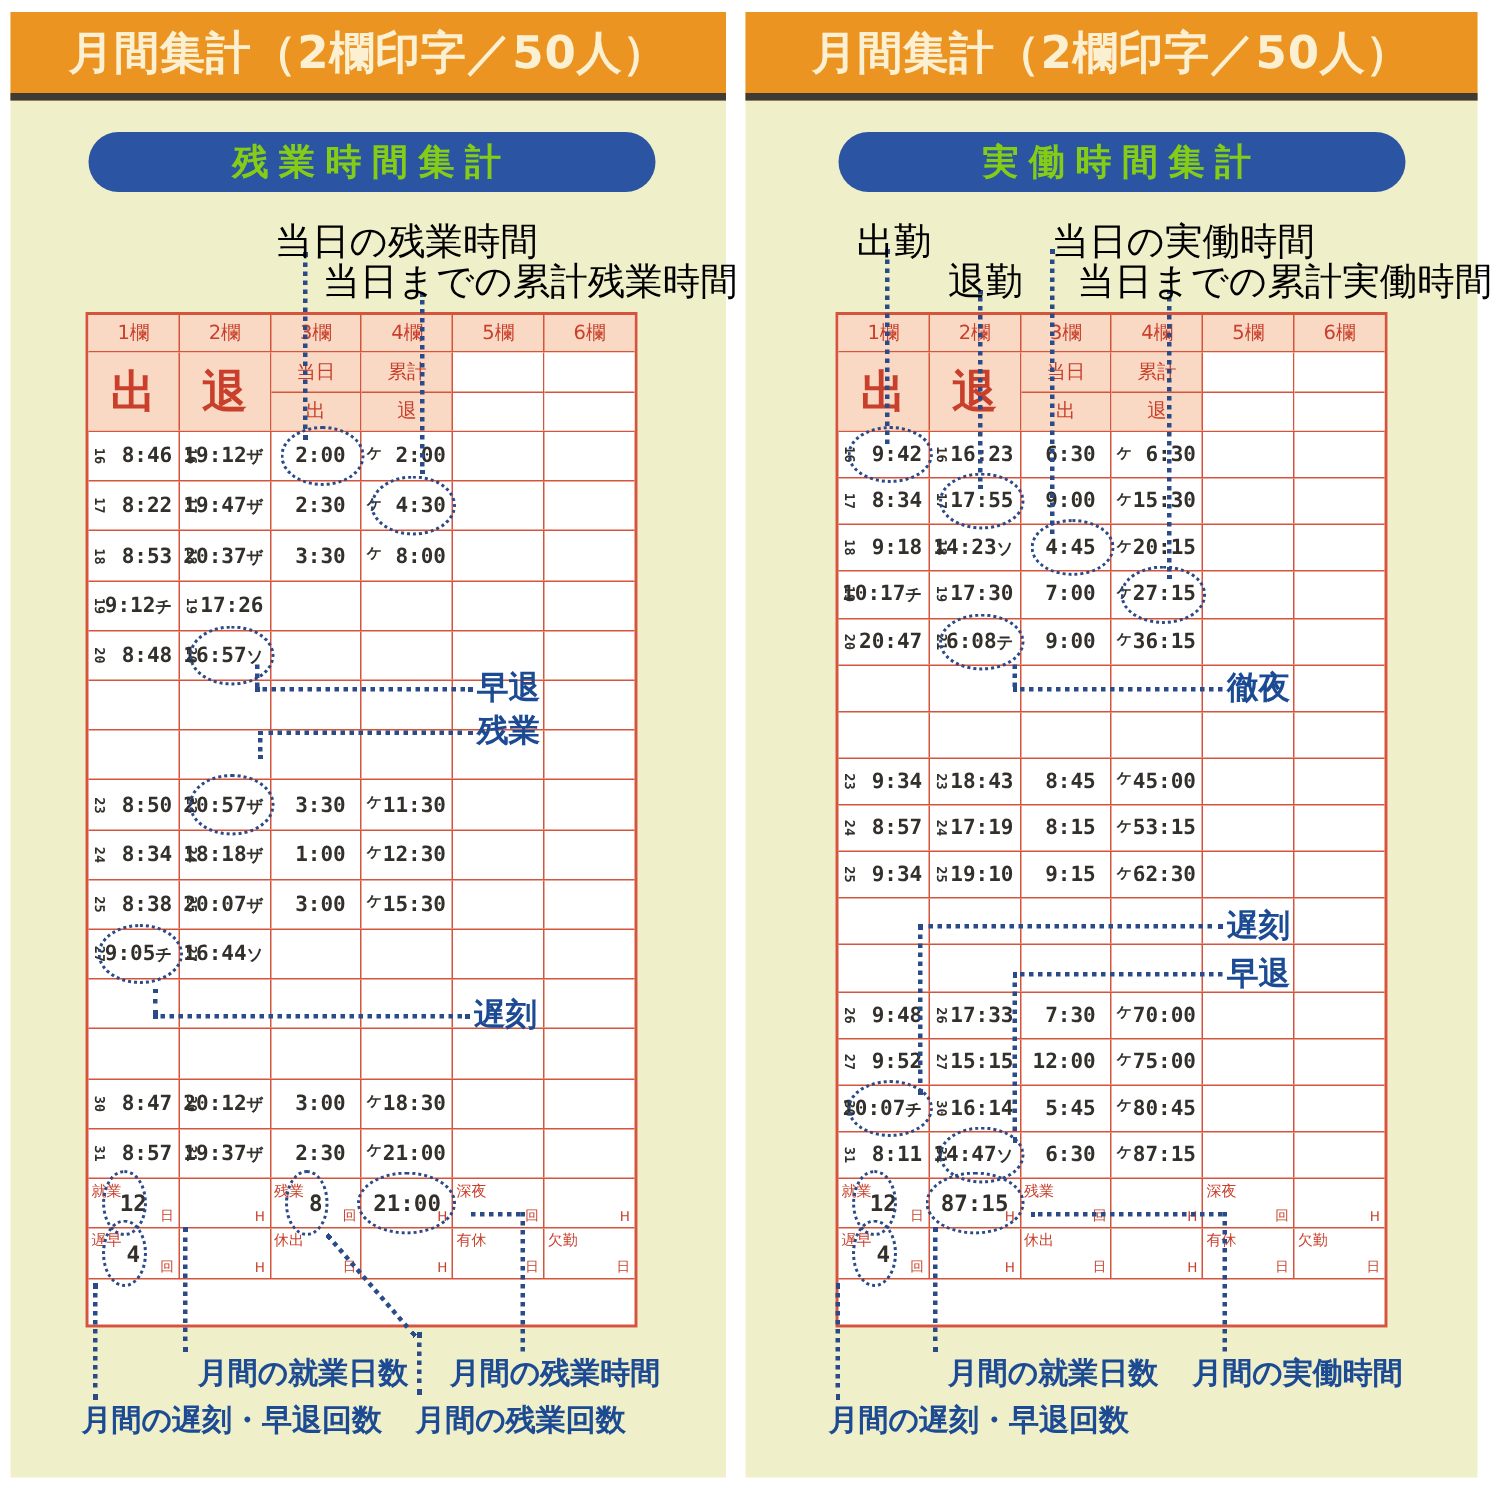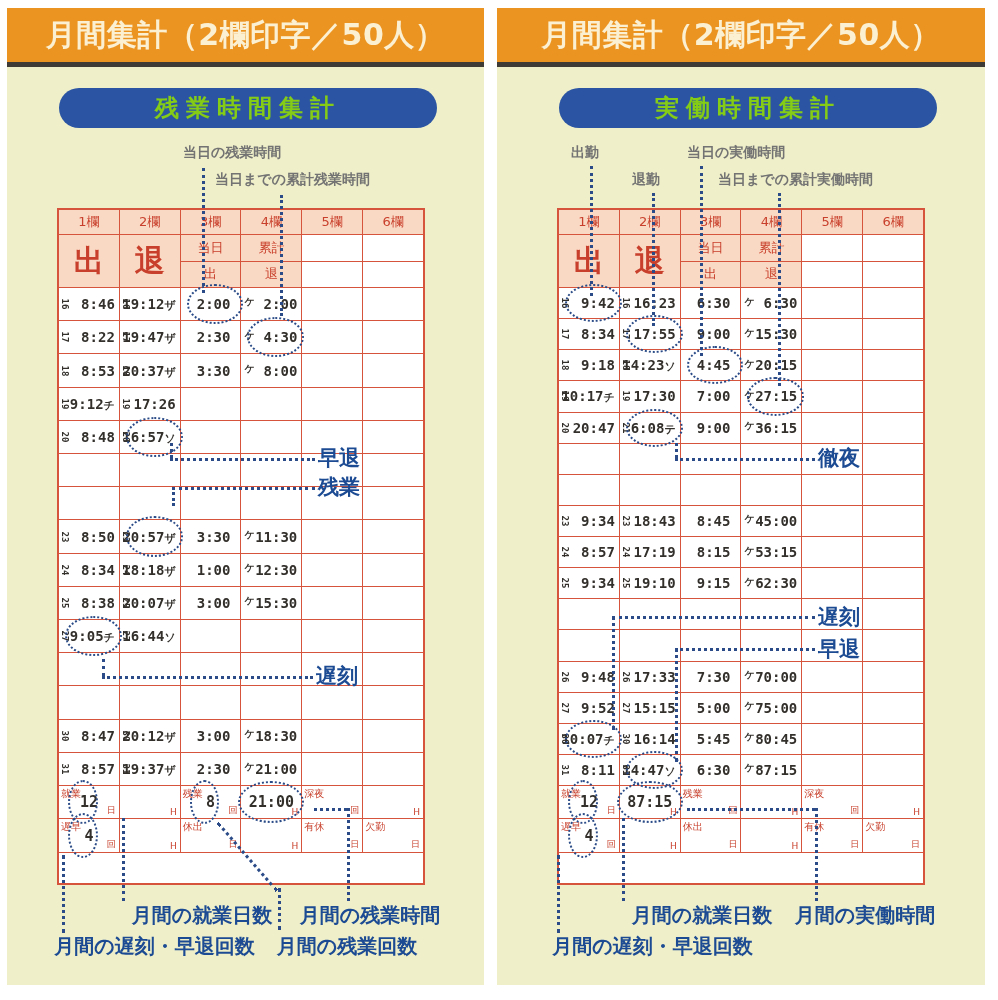--- a/index.html
+++ b/index.html
@@ -5,21 +5,21 @@
   html,body{margin:0;padding:0;width:998px;height:1000px;background:#ffffff;overflow:hidden;
             font-family:"DejaVu Sans",sans-serif;}
   .panel{position:absolute;top:8px;height:977px;background:#EFEFC9;}
   #panel0{left:7px;width:477px;}
   #panel1{left:497px;width:488px;}
   .banner{position:absolute;top:0;left:0;right:0;height:54px;background:#EC9421;
           border-bottom:5px solid #3E3A35;color:#FBF0D2;font-size:30px;font-weight:bold;
           display:flex;align-items:center;justify-content:center;white-space:nowrap;letter-spacing:0.5px;}
   .pill{position:absolute;top:80px;height:40px;border-radius:21px;background:#2B55A3;color:#84cc16;
         font-size:24px;font-weight:bold;display:flex;align-items:center;justify-content:center;letter-spacing:7px;}
-  .ann{position:absolute;color:#737373;font-size:14px;font-weight:bold;white-space:nowrap;z-index:7;}
+  .ann{position:absolute;color:#000000;font-size:25px;font-weight:normal;white-space:nowrap;z-index:7;}
   .tcard{position:absolute;top:200px;width:368px;height:677px;border:2px solid #D6543C;background:#ffffff;
          box-sizing:border-box;display:flex;flex-direction:column;}
   .chead{display:flex;height:24px;background:#FAD9C4;border-bottom:1px solid #D6543C;}
   .cc{flex:1;border-right:1px solid #D6543C;color:#C8402C;font-size:13px;
       display:flex;align-items:center;justify-content:center;}
   .cc:last-child,.bc:last-child,.dcell:last-child,.scell:last-child{border-right:none;}
   .band{display:flex;height:52px;border-bottom:1px solid #D6543C;}
   .bc{flex:1;border-right:1px solid #D6543C;position:relative;background:#FAD9C4;}
   .bc.white{background:#ffffff;}
   .big{display:flex;align-items:center;justify-content:center;font-size:30px;font-weight:bold;color:#C8402C;}
@@ -401,21 +401,21 @@
     <div class="bottom-label" style="left: 95px; top: 894px; width: 200px;">月間の就業日数</div>
     <div class="bottom-label" style="left: 288px; top: 894px; width: 150px;">月間の残業時間</div>
     <div class="bottom-label" style="left: 30px; top: 925px; width: 235px;">月間の遅刻・早退回数</div>
     <div class="bottom-label" style="left: 255px; top: 925px; width: 170px;">月間の残業回数</div>
   </div>
 <div id="panel1" class="panel">
   <div class="banner">月間集計（2欄印字／50人）</div>
   <div class="pill" style="left:62px;width:378px;">実働時間集計</div>
 <div class="ann" style="left: 74px; top: 136px;">出勤</div>
     <div class="ann" style="left: 135px; top: 163px;">退勤</div>
-    <div class="ann" style="left: 190px; top: 136px;">当日の実働時間</div>
+    <div class="ann" style="left: 204px; top: 136px;">当日の実働時間</div>
     <div class="ann" style="left: 221px; top: 163px;">当日までの累計実働時間</div>
     <div class="dotv" style="left: 93px; top: 158px; height: 130px;"></div>
     <div class="dotv" style="left: 155px; top: 185px; height: 133px;"></div>
     <div class="dotv" style="left: 203px; top: 158px; height: 190px;"></div>
     <div class="dotv" style="left: 281px; top: 185px; height: 193px;"></div>
     <div class="tcard" style="left: 60px;">
       <div class="chead">
         <div class="cc">1欄</div>
         <div class="cc">2欄</div>
         <div class="cc">3欄</div>
@@ -655,21 +655,21 @@
         <div class="drow">
           <div class="dcell">
             <span class="day">27</span>
             <span class="tv">9:52</span>
           </div>
           <div class="dcell">
             <span class="day">27</span>
             <span class="tv">15:15</span>
           </div>
           <div class="dcell">
-            <span class="tv tv3">5:00</span>
+            <span class="tv tv3">12:00</span>
           </div>
           <div class="dcell">
             <span class="pfx">ケ</span>
             <span class="tv">75:00</span>
           </div>
           <div class="dcell"></div>
           <div class="dcell"></div>
         </div>
         <div class="drow">
           <div class="dcell">

